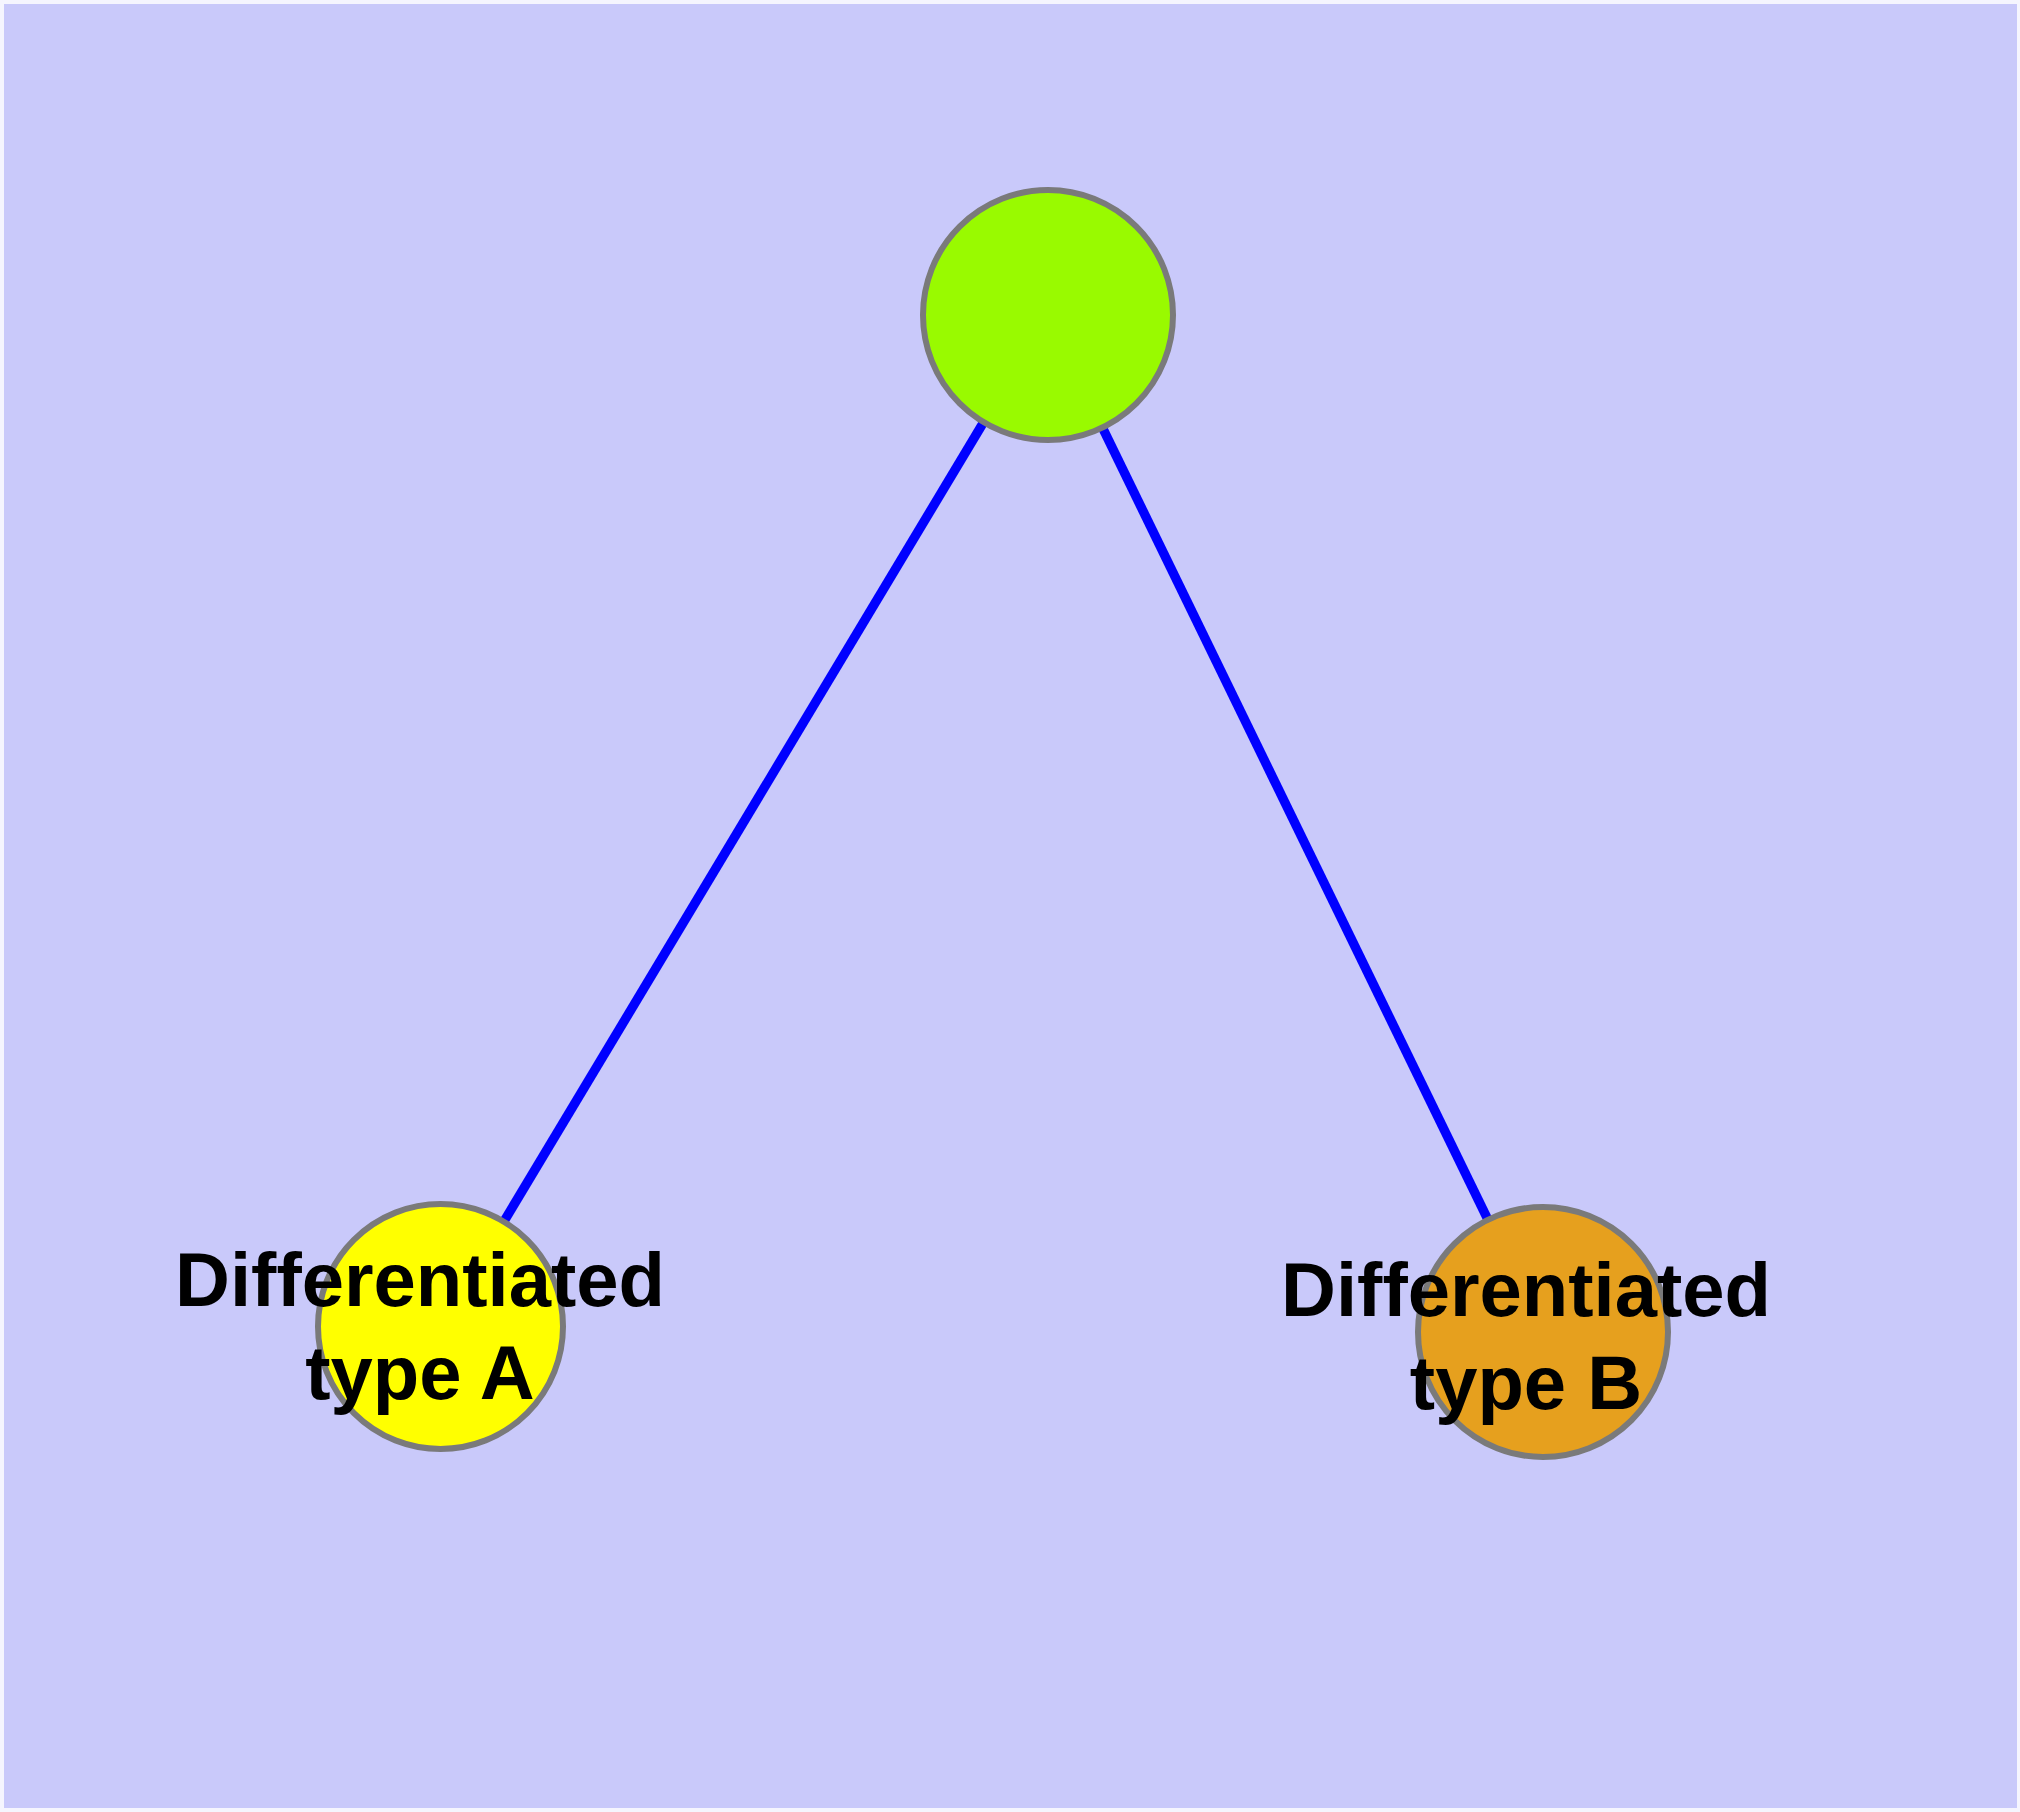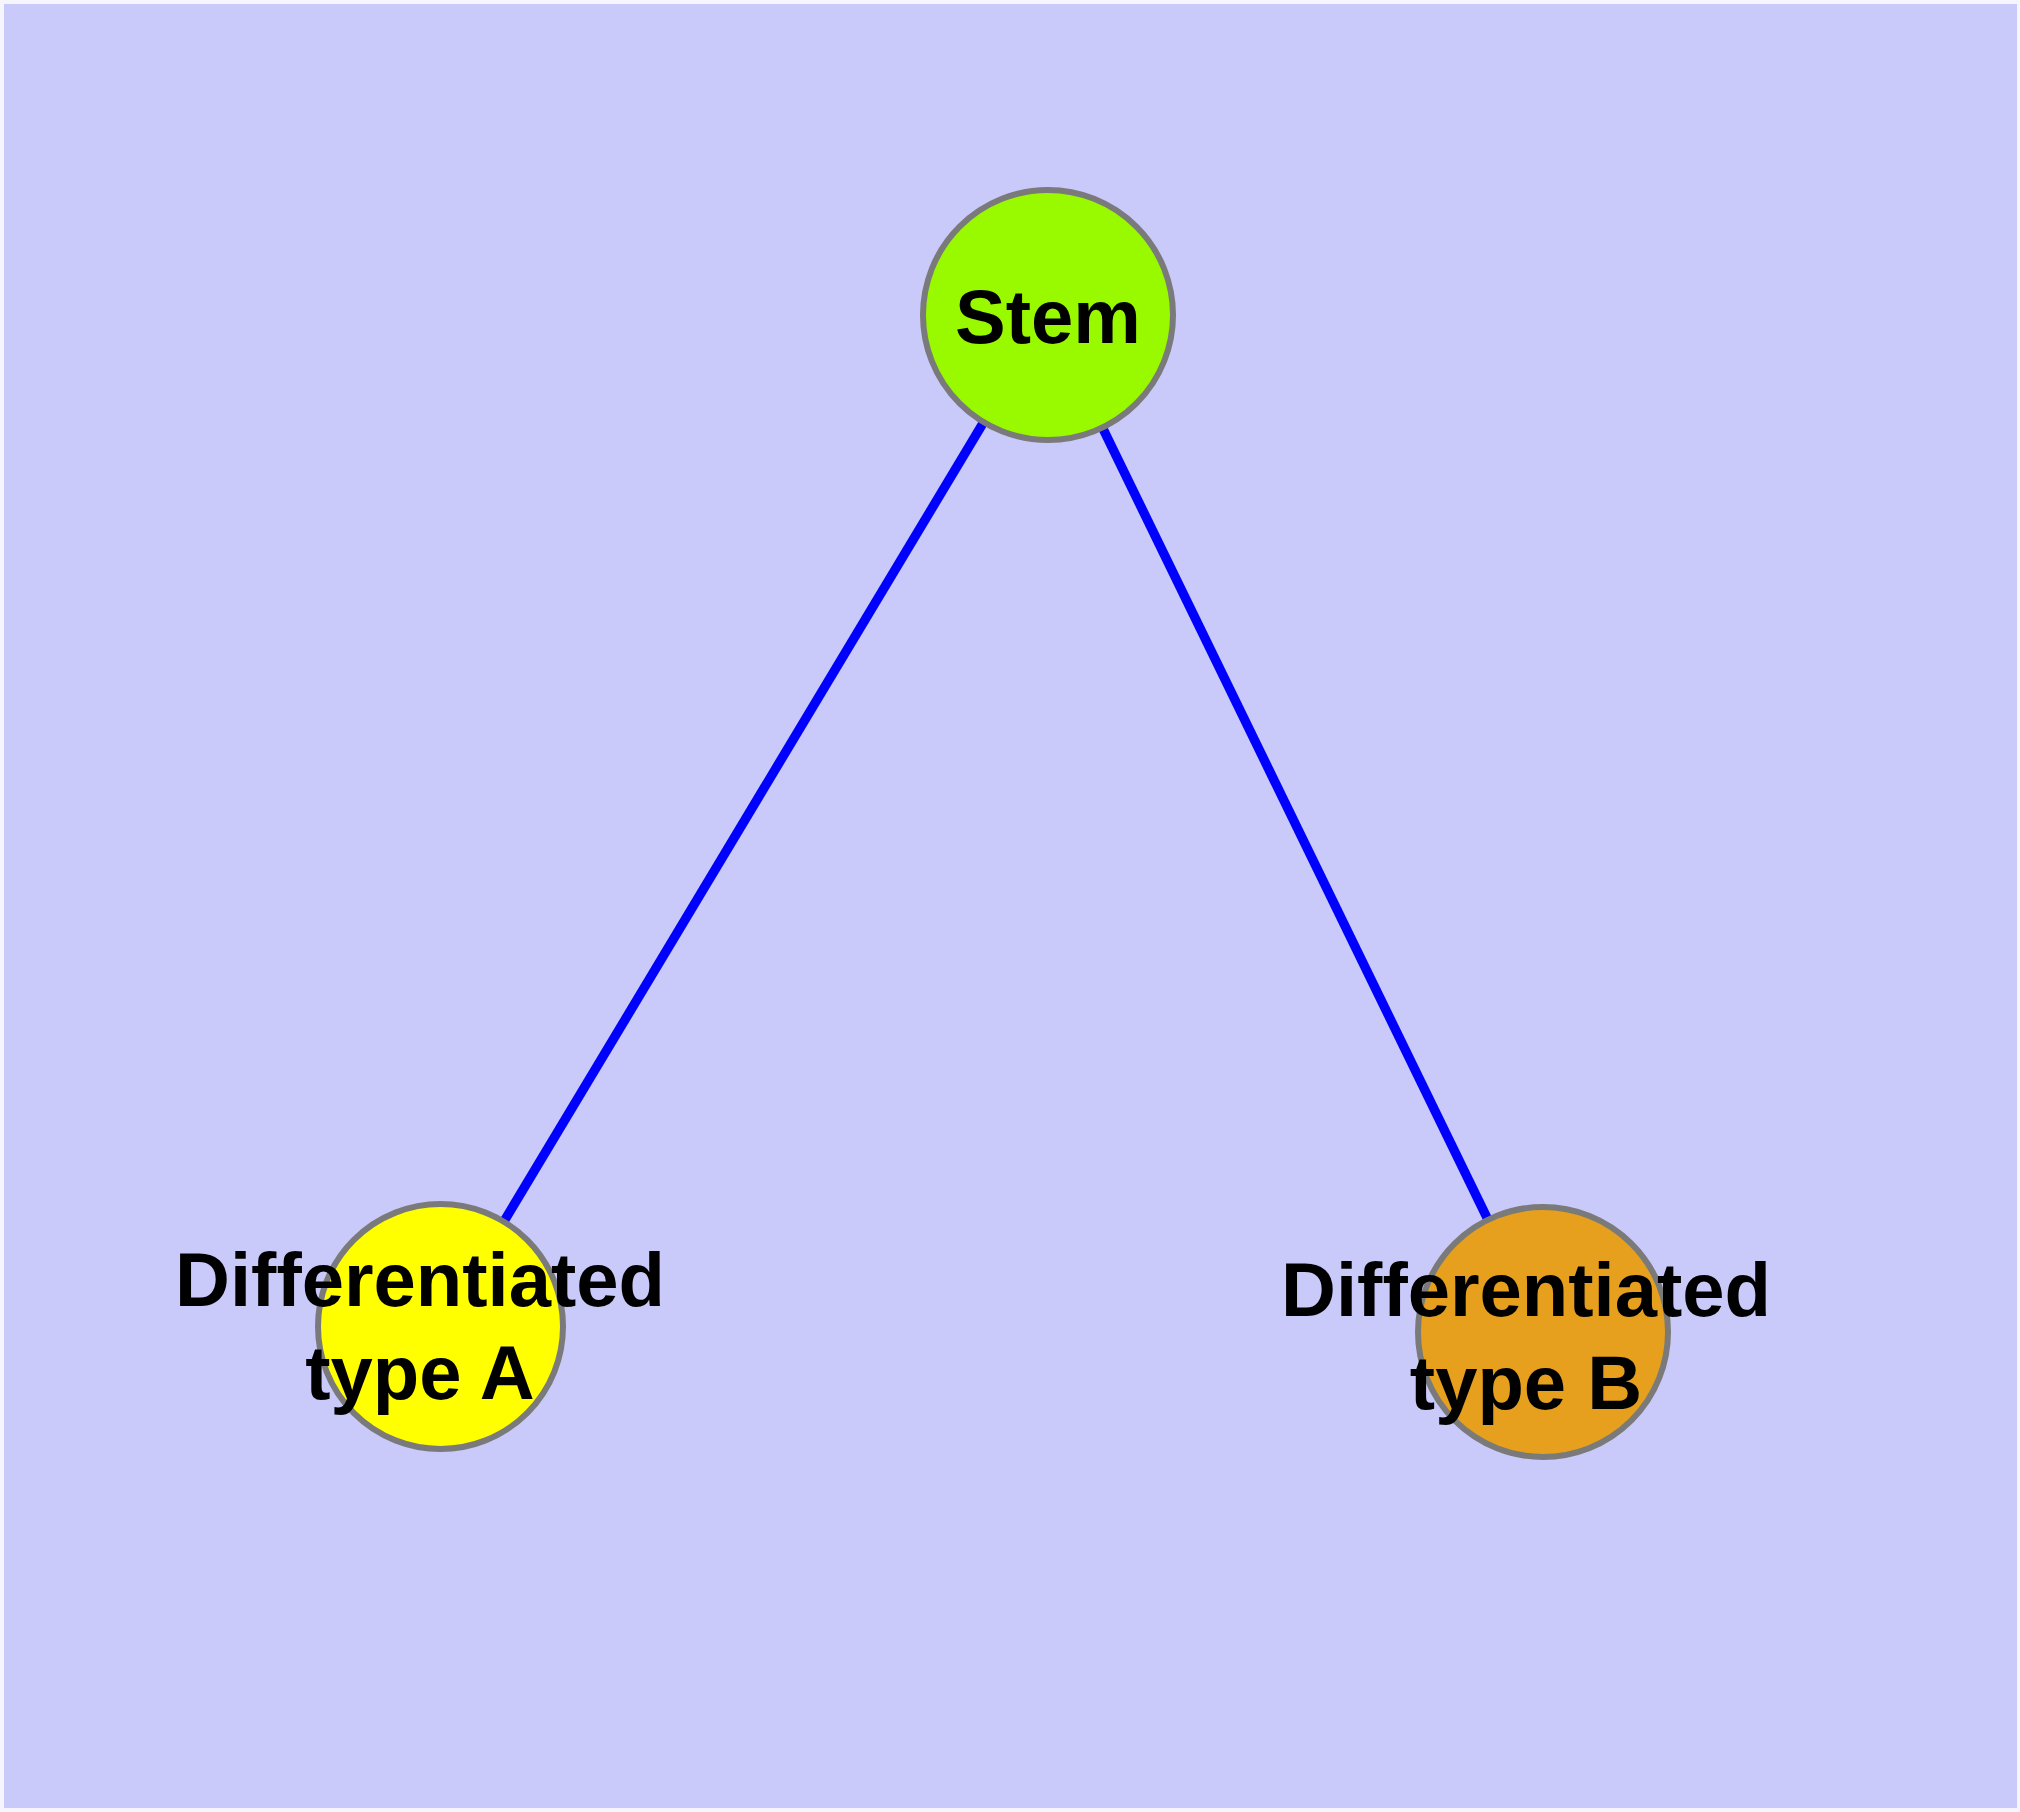--- a/index.html
+++ b/index.html
@@ -60,21 +60,20 @@
 
   <svg class="edges" width="2021" height="1812" viewBox="0 0 2384 2138" aria-hidden="true">
     <line x1="1236" y1="372" x2="520" y2="1565" stroke-width="11" stroke="#0000FF"></line>
     <line x1="1236" y1="372" x2="1820" y2="1572" stroke-width="11" stroke="#0000FF"></line>
   </svg>
 
   <div class="node node-stem" style="background: rgb(153, 250, 0);"></div>
   <div class="node node-a" style="background: rgb(255, 255, 0);"></div>
   <div class="node node-b" style="background: rgb(230, 160, 30);"></div>
 
-  <div class="label label-stem">Stem</div>
   <div class="label label-a">Differentiated
 type A</div>
   <div class="label label-b">Differentiated
 type B</div>
 
   <div class="frame"></div>
 </div>
 
 
 </body></html>

